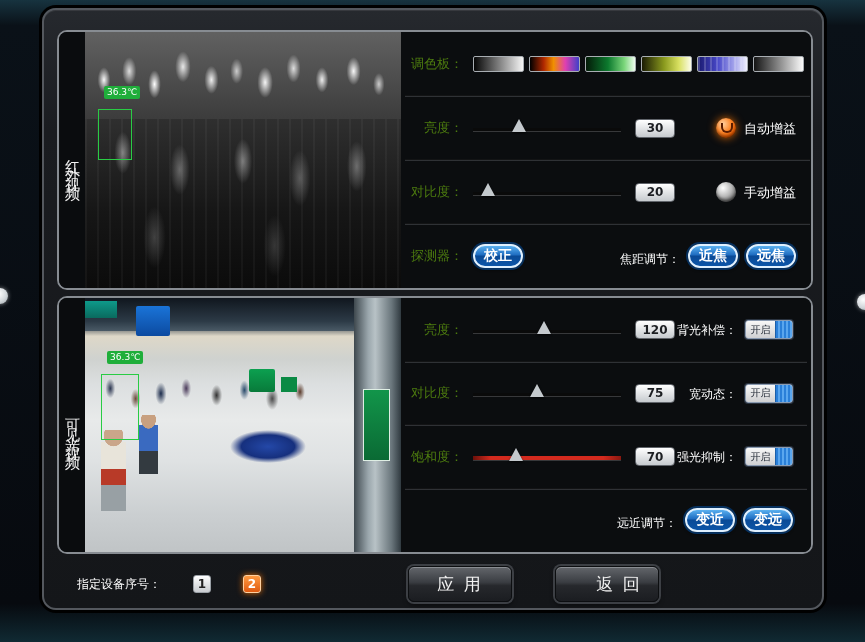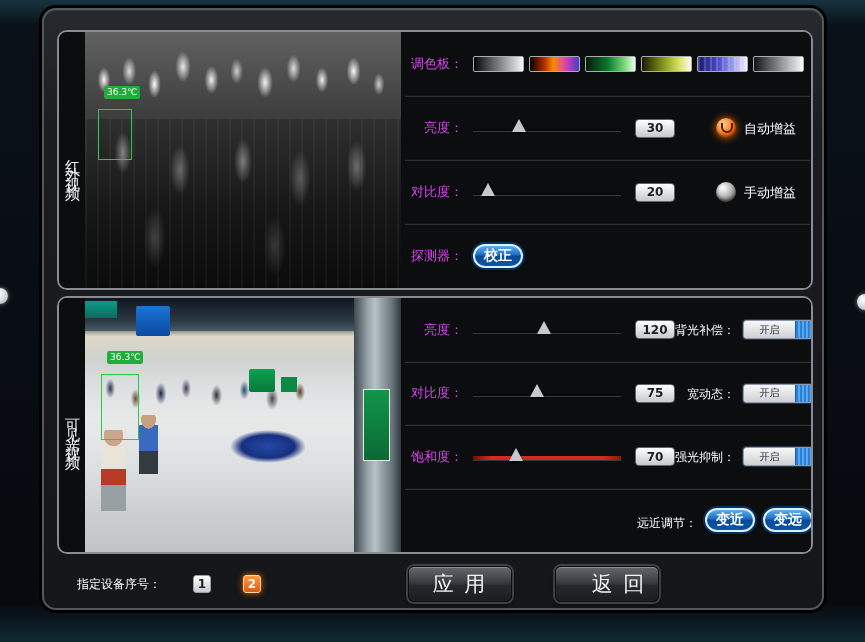--- a/index.html
+++ b/index.html
@@ -122,21 +122,21 @@
   .ir-tag{ left:6%; top:21%; }
   .vis-tag{ left:7%; top:21%; }
 
   
   .controls{ flex:1; display:flex; flex-direction:column; background:#0b0d0f; }
   .ctrl-row{ flex:1; display:flex; align-items:center; position:relative; padding:0 10px 0 0; }
   .ctrl-row + .ctrl-row::before{
     content:""; position:absolute; top:-1px; left:4px; right:4px; height:2px;
     background:linear-gradient(180deg,#050505,#3d4045);
   }
-  .ctl-label{ width:62px; text-align:right; color:#d946ef; font-size:13px; flex-shrink:0; }
+  .ctl-label{ width:62px; text-align:right; color:#4d7c0f; font-size:13px; flex-shrink:0; }
 
   .palettes{ display:flex; gap:5px; margin-left:10px; }
   .swatch{ width:51px; height:16px; border:1px solid #a8adb2; border-radius:2px; }
   .p1{ background:linear-gradient(90deg,#050505,#f5f5f5); }
   .p2{ background:linear-gradient(90deg,#000000,#b02800 28%,#f09000 48%,#e040b0 72%,#4040c8 100%); }
   .p3{ background:linear-gradient(90deg,#041a08,#0c7a2e 45%,#7ad67a 78%,#eefcee); }
   .p4{ background:linear-gradient(90deg,#1a1a04,#8a9a1e 45%,#d8e060 75%,#fcfce8); }
   .p5{ background:repeating-linear-gradient(90deg, rgba(255,255,255,.18) 0 2px, rgba(0,0,0,0) 2px 6px),
               linear-gradient(90deg,#1a1a70,#4848c8 40%,#9a9ae8 70%,#f0f0ff); }
   .p6{ background:linear-gradient(90deg,#141414,#fafafa); }
@@ -180,21 +180,21 @@
   .pill{
     appearance:none; min-width:44px; height:24px; padding:0 9px; border-radius:13px;
     background:linear-gradient(180deg,#5ab0f0 0%,#1e6cc0 45%,#0a4a96 50%,#0c55a8 100%);
     border:2px solid #dff0ff;
     box-shadow:0 0 0 2px #06305e, 0 2px 3px rgba(0,0,0,.6);
     color:#fff; font-size:14px; font-weight:bold; font-family:inherit;
     display:flex; align-items:center; justify-content:center; cursor:pointer; white-space:nowrap;
   }
 
   .toggle{
-    width:70px; height:19px; border-radius:3px; border:1px solid #8a9ab0;
+    width:48px; height:19px; border-radius:3px; border:1px solid #8a9ab0;
     background:linear-gradient(180deg,#f8f8f8,#cfd0d2);
     display:flex; overflow:hidden; box-shadow:0 0 0 1px #2a3340; cursor:pointer; flex-shrink:0;
   }
   .tg-label{ flex:1; font-size:10px; color:#1c2430; display:flex; align-items:center; justify-content:center; }
   .tg-knob{ width:17px; border-left:1px solid #1a5faa;
     background:repeating-linear-gradient(90deg,#2a7fd8 0 2px,#5aa6ee 2px 4px); }
 
   
   .footer{ position:absolute; left:13px; top:552px; width:756px; height:44px;
            display:flex; align-items:center; padding-left:20px;gap:25px; }
@@ -205,21 +205,21 @@
     display:flex; align-items:center; justify-content:center; cursor:pointer; font-family:inherit;
   }
   .device-btn.selected{
     background:linear-gradient(180deg,#ff9a40,#e05a10); color:#fff; border-color:#ffd0a0;
     box-shadow:0 0 6px rgba(255,120,0,.85);
   }
   .big-btn{
     width:104px; height:36px; border-radius:6px; border:1px solid #0c0e10; font-family:inherit;
     background:linear-gradient(180deg,#63666b 0%,#3a3d42 45%,#26282c 55%,#1b1d21 100%);
     box-shadow:inset 0 1px 0 #8a8d92, 0 0 0 2px #3c3f44, 0 3px 5px rgba(0,0,0,.6);
-    color:#f2f2f2; font-size:21px; letter-spacing:2px;
+    color:#f2f2f2; font-size:17px; letter-spacing:2px;
     display:flex; align-items:center; justify-content:center; cursor:pointer;
   }
   .apply{ margin-left:122px; }
   .back{ margin-left:18px;padding-left:24px; }
 </style>
 </head>
 <body>
 
 <div class="screen">
 
@@ -274,20 +274,25 @@
           <div class="value-box">20</div>
           <div class="right-group">
             <div class="radio off"></div>
             <span class="radio-label">手动增益</span>
           </div>
         </div>
 
         <div class="ctrl-row">
           <span class="ctl-label">探测器：</span>
           <button class="pill" style="margin-left:10px">校正</button>
+          <div class="right-group">
+            <span class="rg-label">焦距调节：</span>
+            <button class="pill">近焦</button>
+            <button class="pill">远焦</button>
+          </div>
         </div>
 
       </div>
     </section>
 
     <section class="cam-section vis-section">
       <div class="v-label">可见光视频</div>
 
       <div class="video vis-video">
         <div class="scene sc-ceiling"></div>

